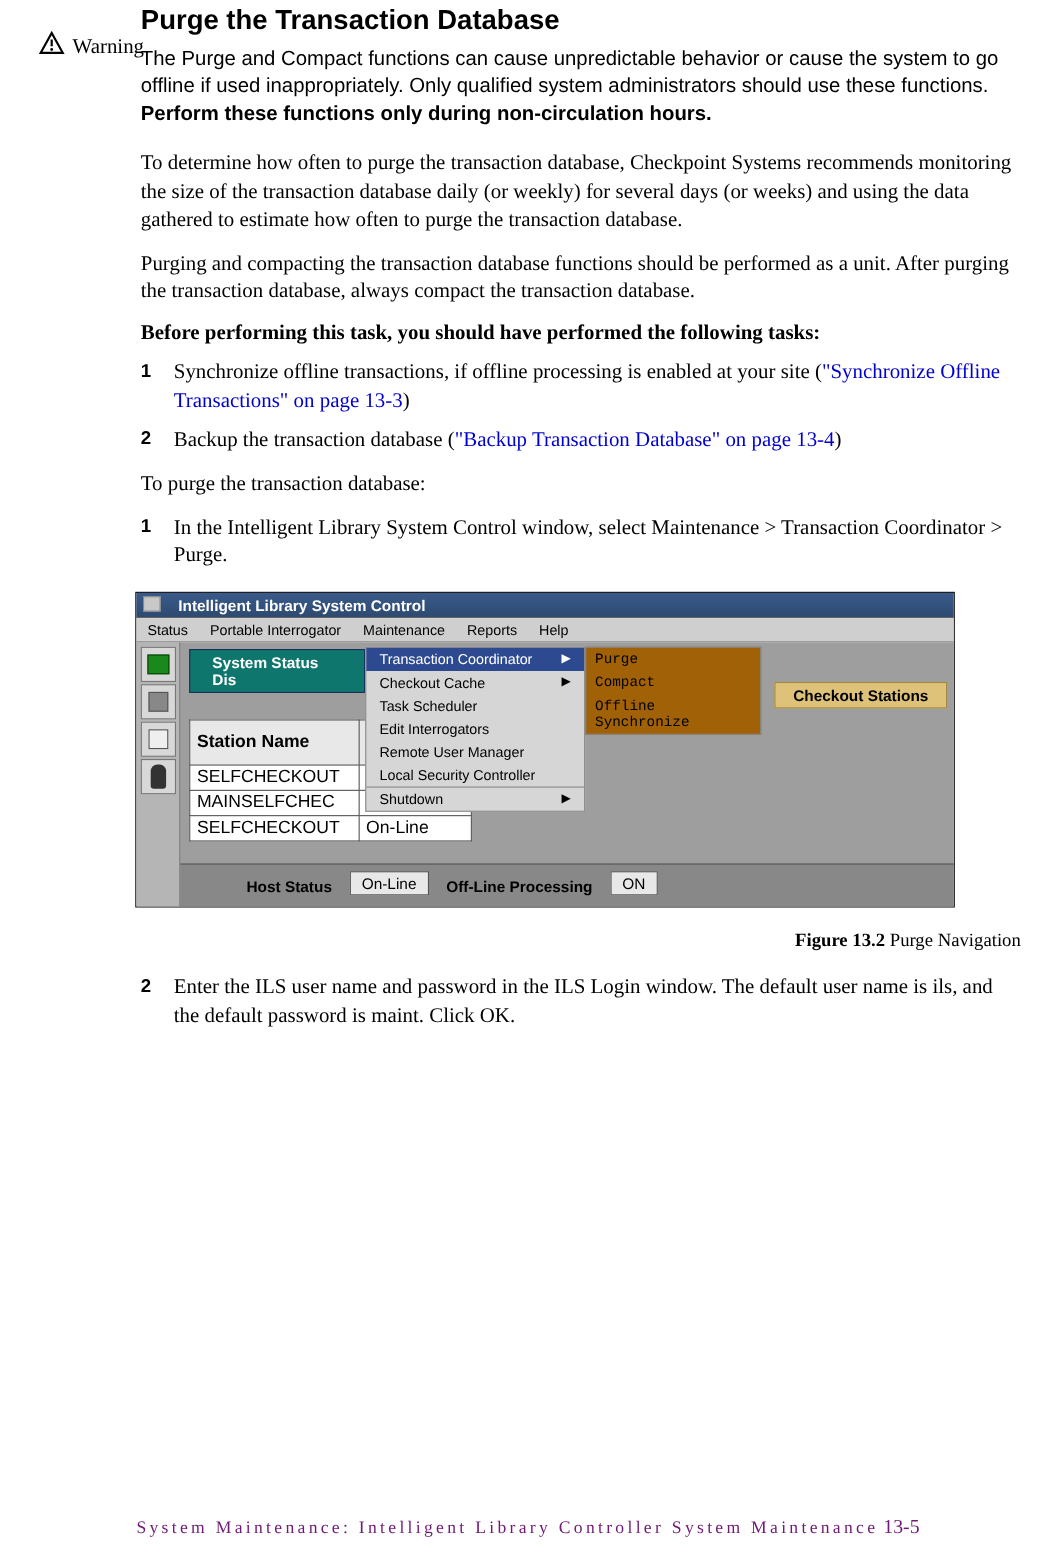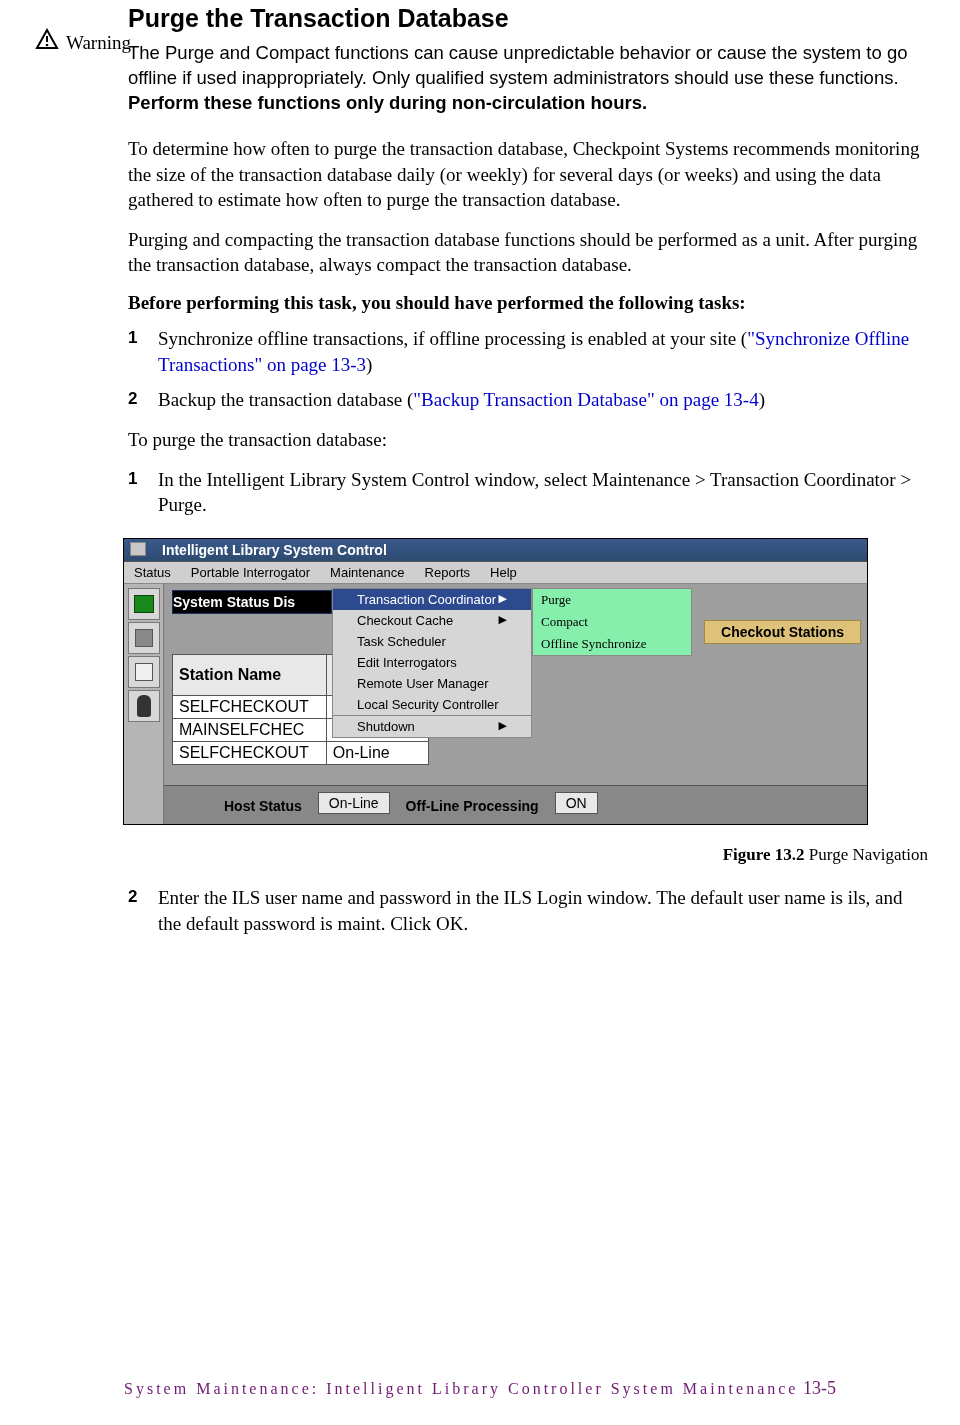--- a/index.html
+++ b/index.html
@@ -136,53 +136,53 @@
     .ss-sidebar-btn.book div{ width:18px; height:18px; background:#efefef; border:1px solid #555; }
     .ss-sidebar-btn.person div{ width:14px; height:22px; background:#333; border-radius:6px 6px 3px 3px; }
     .ss-main {
       flex: 1;
       position: relative;
       padding: 6px;
     }
     .ss-status-dis {
       position:absolute;
       left:8px; top:6px;
-      background:#000000;
+      background:#0f766e;
       color:#fff;
       font-family: Tahoma, Arial, sans-serif;
       font-size:14px;
       font-weight:bold;
-      padding:3px 0;
+      padding:3px 20px;
       border:1px solid #1a2f5a;
       width:160px;
     }
     .ss-maint-menu {
       position:absolute;
       left:168px; top:4px;
       background:#d6d6d6;
       border:1px solid #888;
       font-family: Tahoma, Arial, sans-serif;
       font-size:13px;
       width: 200px;
       z-index:3;
     }
     .ss-maint-menu .menu-item {
-      padding: 3px 24px;
+      padding: 3px 12px;
       display:flex;
       justify-content:space-between;
     }
     .ss-maint-menu .menu-item.hi { background:#2d4a90; color:#fff; }
     .ss-maint-menu .sep{ border-top:1px solid #888; }
     .arrow{ font-size:11px; }
     .ss-sub-menu {
       position:absolute;
       left:368px; top:4px;
-      background:#86efac;
+      background:#a16207;
       border:1px solid #888;
-      font-family: Liberation Serif, serif;
+      font-family: Liberation Mono, monospace;
       font-size:13px;
       width:160px;
       z-index:3;
     }
     .ss-sub-menu .menu-item{ padding:3px 8px; }
     .ss-checkout-hdr{
       position:absolute;
       right:6px; top:36px;
       background:#dfc27a;
       font-family: Tahoma, Arial, sans-serif;

